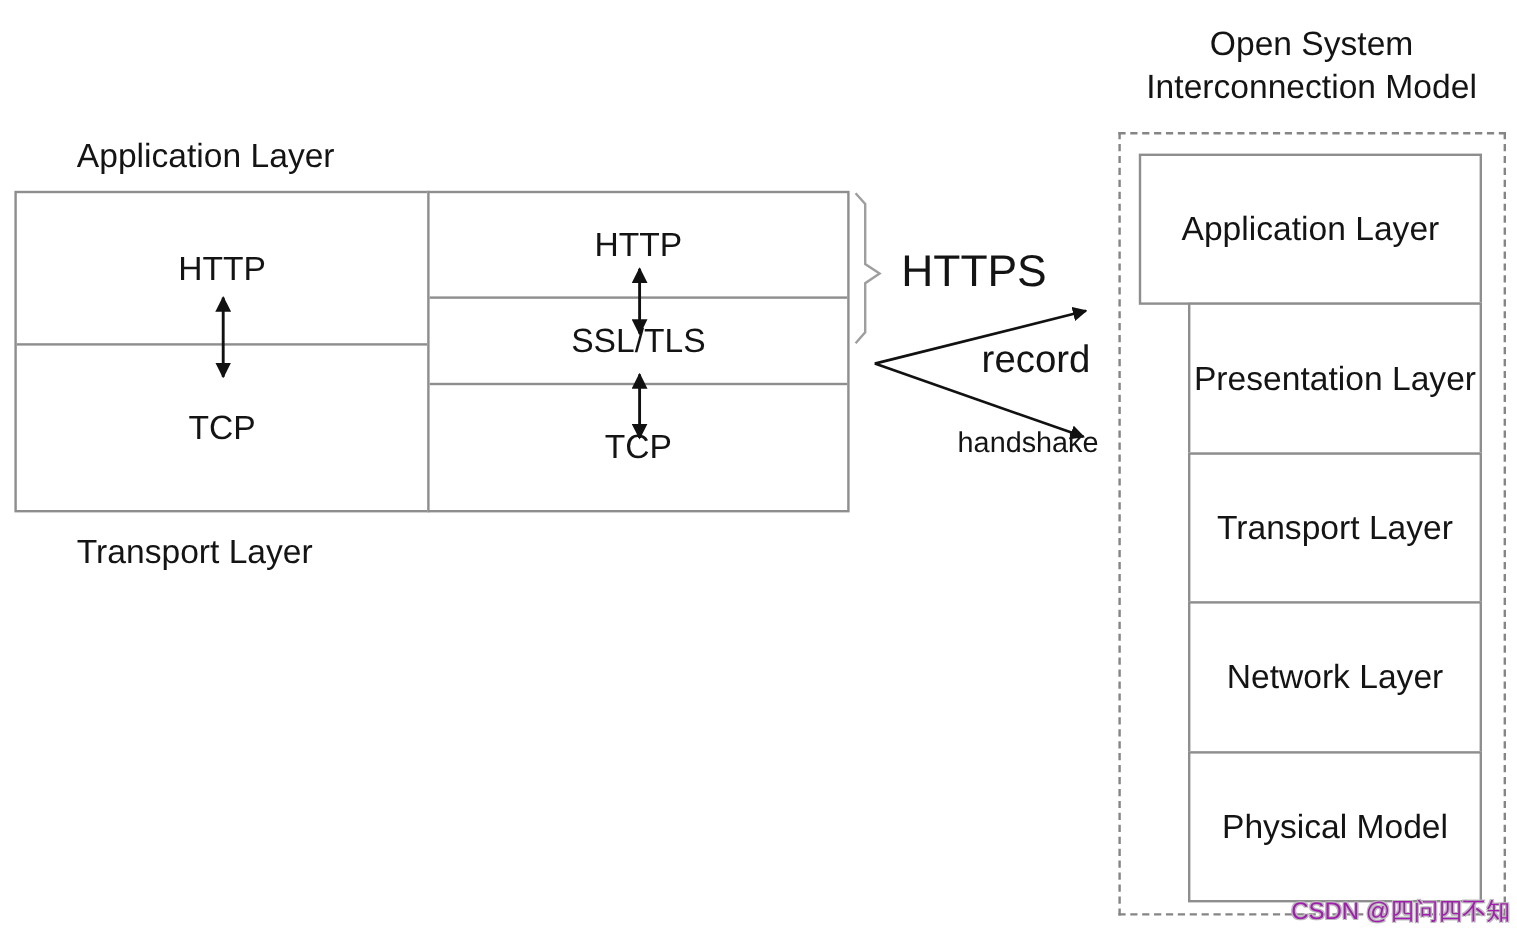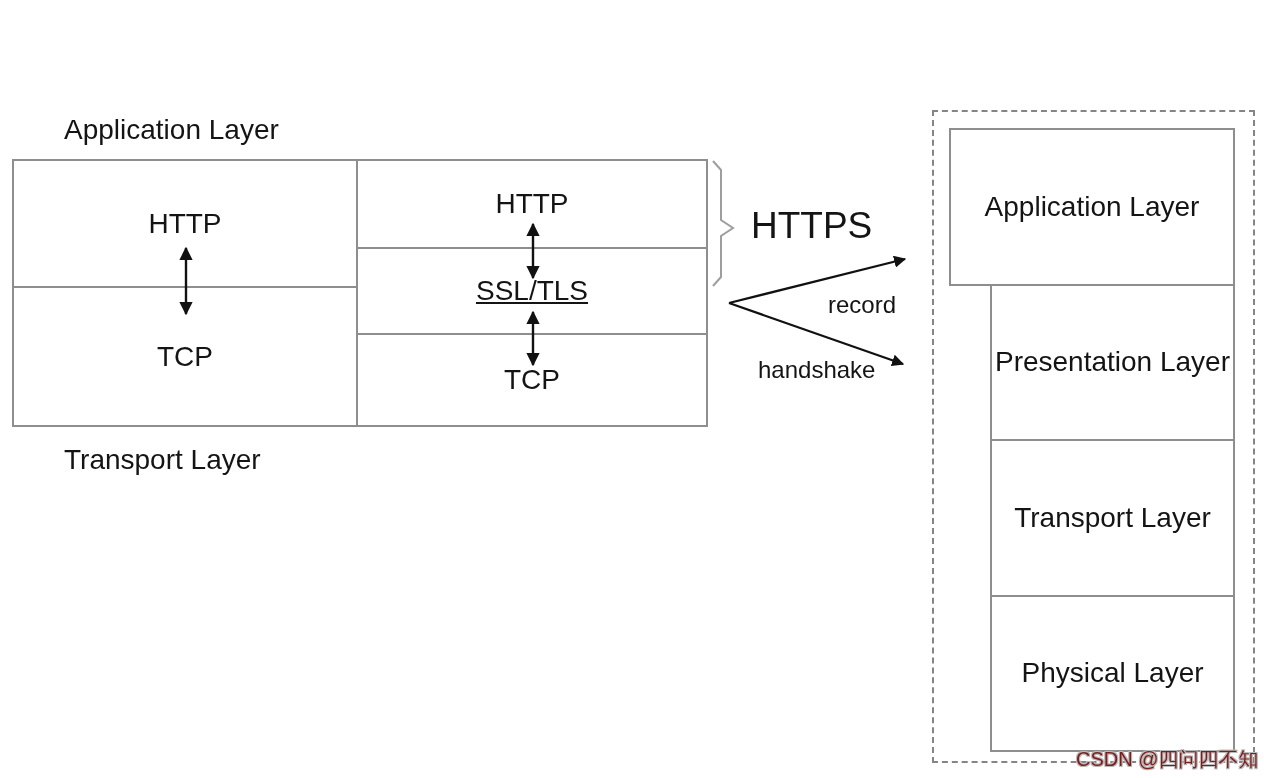--- a/index.html
+++ b/index.html
@@ -21,29 +21,29 @@
     box-sizing: border-box;
     display: flex; align-items: center; justify-content: center;
     font-size: 28px;
   }
   .stack .cell.divided { border-bottom: 2px solid #8e8e8e; }
   #plain-stack  { left: 12px;  top: 159px; width: 346px; height: 268px; }
   #plain-stack .cell-1 { height: 127px; }
   #plain-stack .cell-2 { flex: 1; }
   #secure-stack { left: 356px; top: 159px; width: 352px; height: 268px; }
   #secure-stack .cell-1 { height: 88px; }
-  #secure-stack .cell-2 { height: 86px; text-decoration: underline; }
+  #secure-stack .cell-2 { height: 72px; }
   #secure-stack .cell-3 { flex: 1; }
 
   #app-layer-label       { left: 64px; top: 114px; }
   #transport-layer-label { left: 64px; top: 444px; }
 
   #https-label     { left: 751px; top: 205px; font-size: 37px; }
-  #record-label    { left: 818px; top: 281px; width: 88px; text-align: center; font-size: 24px; margin-top: 10px; }
-  #handshake-label { left: 758px; top: 356px; font-size: 24px; }
+  #record-label    { left: 818px; top: 281px; width: 88px; text-align: center; font-size: 32px; }
+  #handshake-label { left: 798px; top: 356px; font-size: 24px; }
 
   
   #osi-title { left: 928px; top: 19px; width: 330px; text-align: center; font-size: 28px; line-height: 36px; }
   #osi-dashed-box {
     left: 932px; top: 110px; width: 323px; height: 653px;
     box-sizing: border-box;
     border: 2px dashed #858585;
   }
   #osi-stack { left: 949px; top: 128px; width: 286px; height: 624px; display: flex; flex-direction: column; }
   #osi-stack .osi-cell {
@@ -53,21 +53,21 @@
     background: #ffffff;
     display: flex; align-items: center; justify-content: center;
     font-size: 28px; white-space: nowrap;
   }
   #osi-stack .osi-cell + .osi-cell { margin-top: -2px; margin-left: 41px; }
 
   
   #watermark {
     left: 1076px; top: 746px;
     font-size: 20px;
-    color: #7f1d1d;
+    color: #a21caf;
     white-space: nowrap;
     text-shadow:
       -1px -1px 0 #b9b9b9, 1px -1px 0 #b9b9b9,
       -1px  1px 0 #b9b9b9, 1px  1px 0 #b9b9b9;
   }
 
   #overlay { left: 0; top: 0; pointer-events: none; }
 </style>
 </head>
 <body>
@@ -102,25 +102,30 @@
     <path d="M 713 161 L 721 170 L 721 220 L 733 228 L 721 236 L 721 277 L 713 286" fill="none" stroke="#9e9e9e" stroke-width="2"></path>
 
     <line x1="729" y1="303" x2="905" y2="259" stroke="#111111" stroke-width="2.2" marker-end="url(#ah)"></line>
     <line x1="729" y1="303" x2="903" y2="364" stroke="#111111" stroke-width="2.2" marker-end="url(#ah)"></line>
   </svg>
 
   <div id="https-label" class="abs lbl">HTTPS</div>
   <div id="record-label" class="abs">record</div>
   <div id="handshake-label" class="abs">handshake</div>
 
+  <div id="osi-title" class="abs">
+    <div>Open System</div>
+    <div>Interconnection Model</div>
+  </div>
 
   <div id="osi-dashed-box" class="abs"></div>
 
   <div id="osi-stack" class="abs">
     <div class="osi-cell">Application Layer</div>
     <div class="osi-cell">Presentation Layer</div>
     <div class="osi-cell">Transport Layer</div>
-    <div class="osi-cell">Physical Layer</div>
+    <div class="osi-cell">Network Layer</div>
+    <div class="osi-cell">Physical Model</div>
   </div>
 
   <div id="watermark" class="abs">CSDN @四问四不知</div>
 
 </div>
 
 </body></html>

